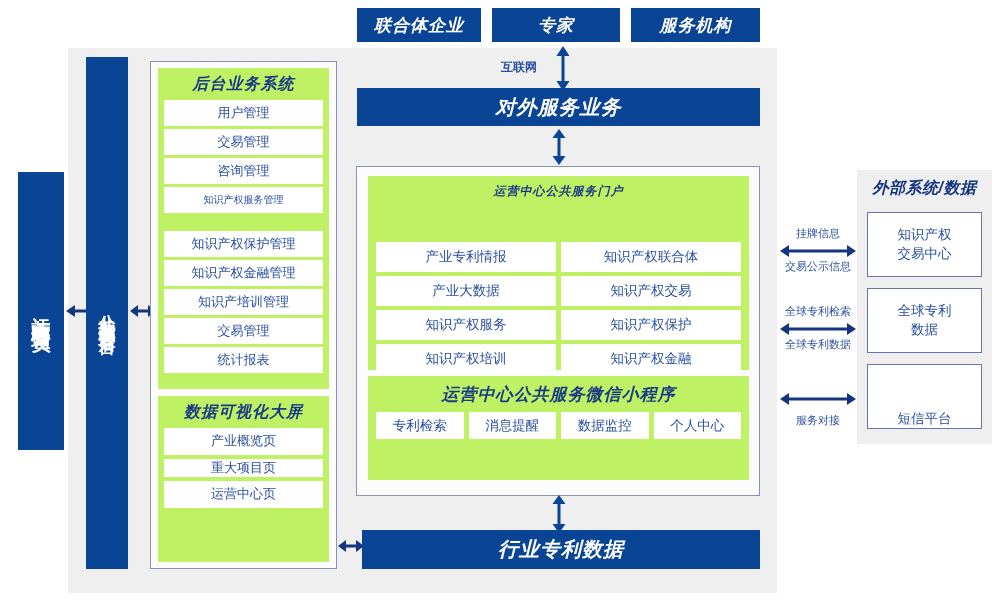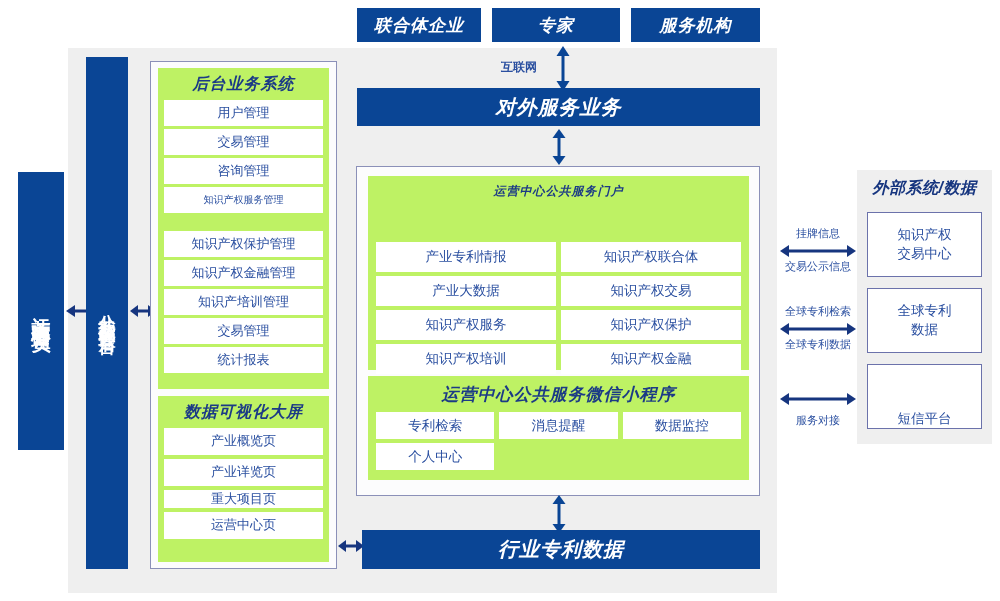--- a/index.html
+++ b/index.html
@@ -155,21 +155,20 @@
       <div class="cell" style="height:26px; font-size:13px; margin-bottom:3px;">知识产培训管理</div>
       <div class="cell" style="height:26px; font-size:13px; margin-bottom:3px;">交易管理</div>
       <div class="cell" style="height:26px; font-size:13px;">统计报表</div>
     </div>
   </div>
 
   <div class="abs subpanel" style="left:158px; top:396px; width:171px; height:166px;">
     <div class="subtitle" style="font-size:16px; padding-top:6px; padding-bottom:5px;">数据可视化大屏</div>
     <div style="padding:0 6px 6px 6px;">
       <div class="cell" style="height:27px; font-size:13px; margin-bottom:4px;">产业概览页</div>
-      <div class="cell" style="height:27px; font-size:13px; margin-bottom:4px;">产业详览页</div>
       <div class="cell" style="height:18px; font-size:13px; margin-bottom:4px;">重大项目页</div>
       <div class="cell" style="height:27px; font-size:13px;">运营中心页</div>
     </div>
   </div>
 
   <svg class="abs" style="left:338px; top:536px;" width="26" height="20" viewBox="0 0 26 20">
     <line x1="5" y1="10" x2="21" y2="10" stroke="#16357f" stroke-width="3"></line>
     <polygon points="0,10 8,4 8,16" fill="#16357f"></polygon>
     <polygon points="26,10 18,4 18,16" fill="#16357f"></polygon>
   </svg>
@@ -185,21 +184,21 @@
       <div class="cell" style="height:30px; font-size:13.5px;">知识产权交易</div>
       <div class="cell" style="height:30px; font-size:13.5px;">知识产权服务</div>
       <div class="cell" style="height:30px; font-size:13.5px;">知识产权保护</div>
       <div class="cell" style="height:30px; font-size:13.5px;">知识产权培训</div>
       <div class="cell" style="height:30px; font-size:13.5px;">知识产权金融</div>
     </div>
   </div>
 
   <div class="abs subpanel" style="left:368px; top:376px; width:381px; height:104px;">
     <div class="subtitle" style="font-size:17px; padding-top:7px; padding-bottom:6px;">运营中心公共服务微信小程序</div>
-    <div style="display:grid; grid-template-columns:1fr 1fr 1fr; gap:4px 5px; padding:0 8px 8px 8px;">
+    <div style="display:grid; grid-template-columns:1fr 1fr 1fr 1fr; gap:4px 5px; padding:0 8px 8px 8px;">
       <div class="cell" style="height:27px; font-size:13.5px;">专利检索</div>
       <div class="cell" style="height:27px; font-size:13.5px;">消息提醒</div>
       <div class="cell" style="height:27px; font-size:13.5px;">数据监控</div>
       <div class="cell" style="height:27px; font-size:13.5px;">个人中心</div>
     </div>
   </div>
 
   <svg class="abs" style="left:548px; top:495px;" width="22" height="38" viewBox="0 0 22 38">
     <line x1="11" y1="7" x2="11" y2="31" stroke="#0a4595" stroke-width="3"></line>
     <polygon points="11,0 4.5,9 17.5,9" fill="#0a4595"></polygon>

